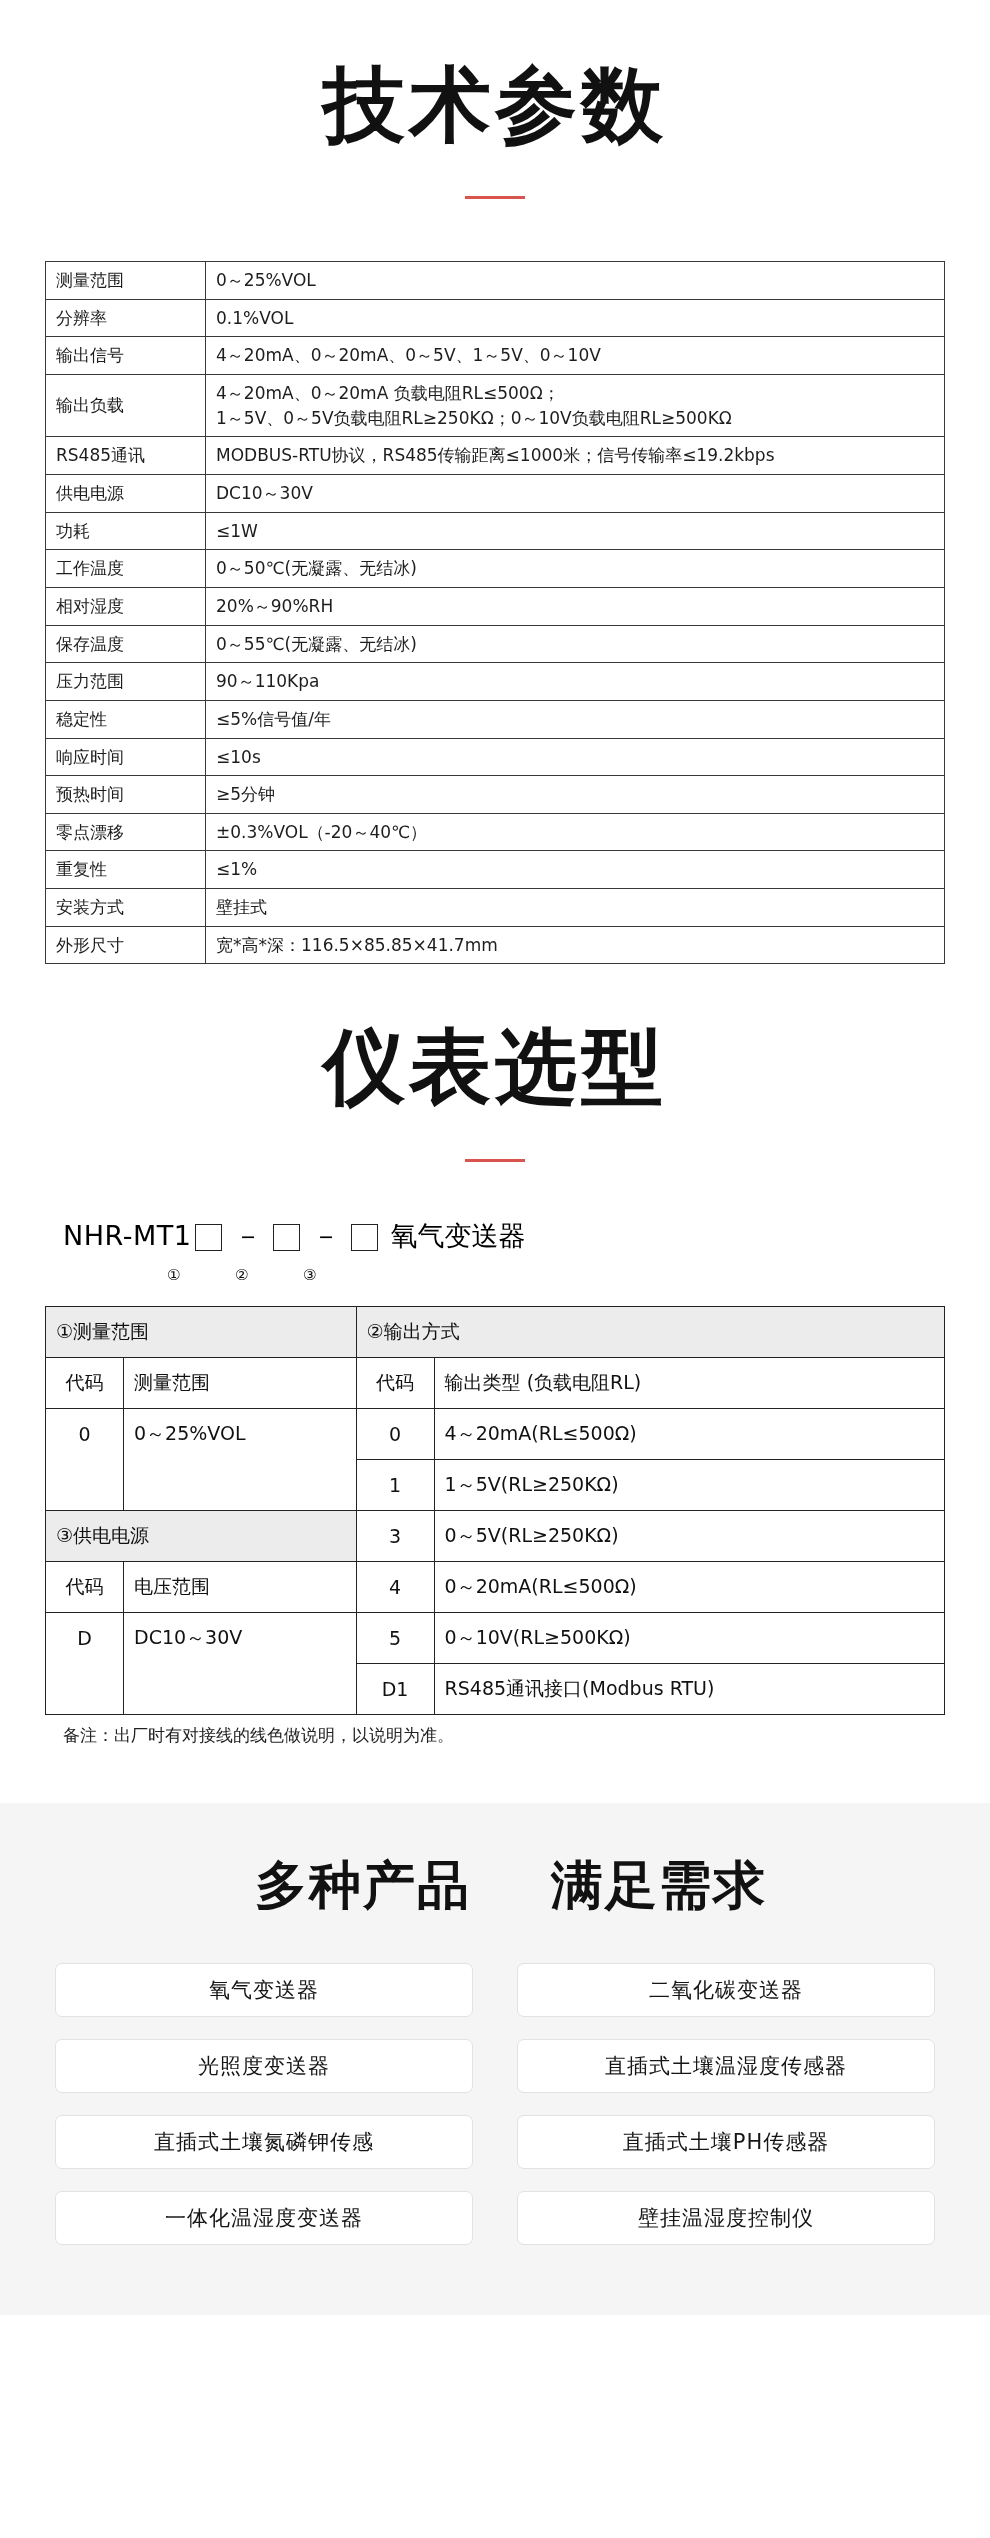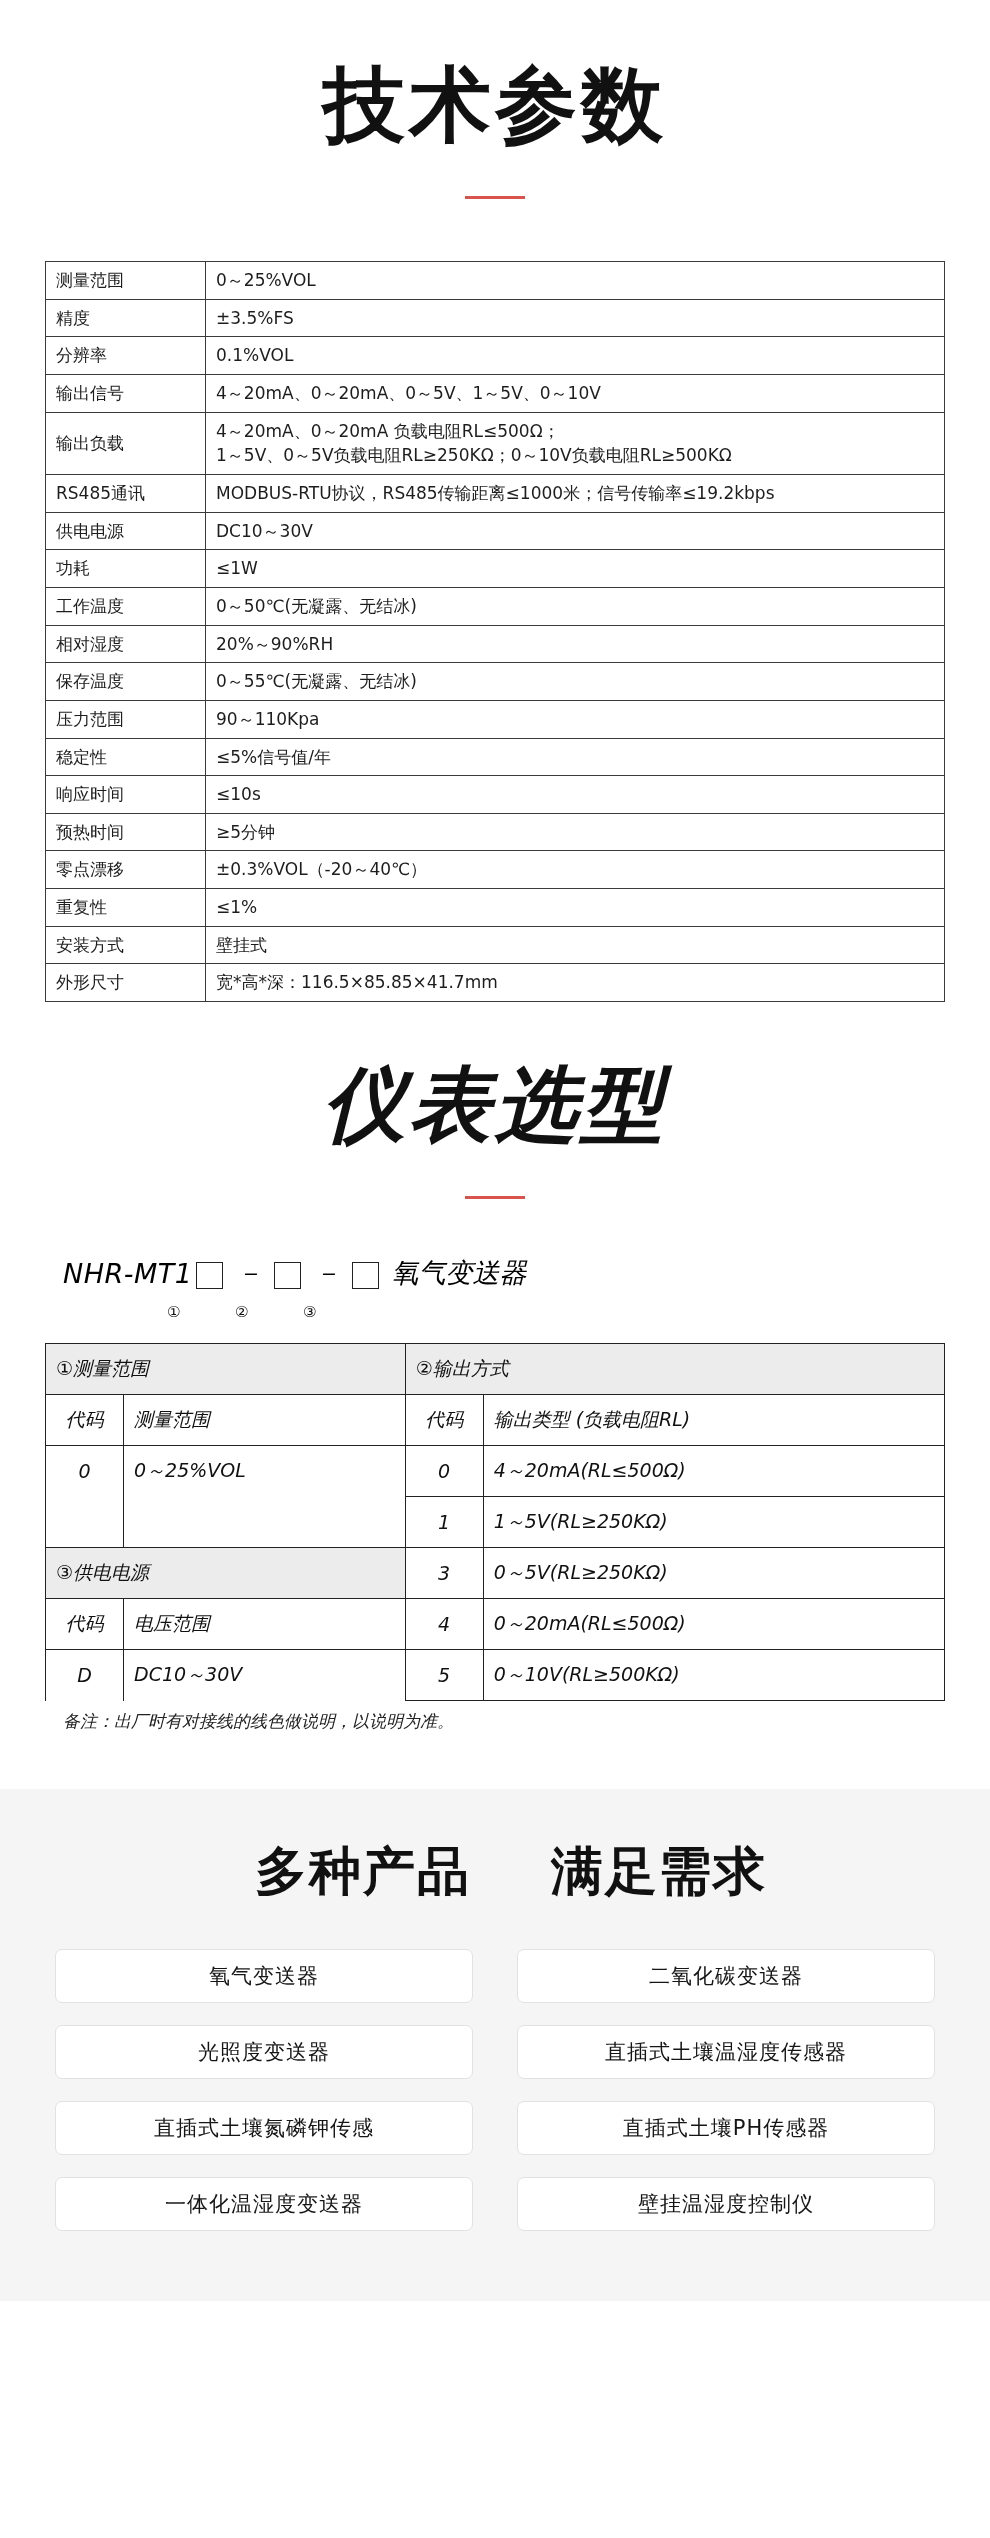--- a/index.html
+++ b/index.html
@@ -40,21 +40,21 @@
     padding: 6px 10px;
     line-height: 1.45;
     vertical-align: middle;
     font-family: "DejaVu Sans", "Liberation Sans", sans-serif;
   }
   table.spec td.label { width: 160px; }
   table.spec td.value { }
   table.spec td .line2 { display:block; }
 
   
-  .section-two { padding: 58px 0 0 0; background:#ffffff;font-style:italic; }
+  .section-two { padding: 58px 0 0 0; background:#ffffff; }
 
   .model-code {
     width: 900px;
     margin: 56px auto 12px auto;
     font-size: 27px;
     color: #000000;
     font-family: "DejaVu Sans", "Liberation Sans", sans-serif;
     padding-left: 18px;
   }
   .model-line { display:flex; align-items:center; }
@@ -144,24 +144,20 @@
 
   <div class="section-one">
     <div class="big-title">技术参数</div>
     <div class="title-rule"></div>
 
     <table class="spec">
       <tbody>
         <tr>
           <td class="label">测量范围</td>
           <td class="value">0～25%VOL</td>
-        </tr>
-        <tr>
-          <td class="label">精度</td>
-          <td class="value">±3.5%FS</td>
         </tr>
         <tr>
           <td class="label">分辨率</td>
           <td class="value">0.1%VOL</td>
         </tr>
         <tr>
           <td class="label">输出信号</td>
           <td class="value">4～20mA、0～20mA、0～5V、1～5V、0～10V</td>
         </tr>
         <tr>
@@ -294,20 +290,26 @@
           <td>0～20mA(RL≤500Ω)</td>
         </tr>
 
         <tr>
           <td class="c-code nb-bot">D</td>
           <td class="nb-bot">DC10～30V</td>
           <td class="c-code-r">5</td>
           <td>0～10V(RL≥500KΩ)</td>
         </tr>
 
+        <tr>
+          <td class="c-code nb-top">&nbsp;</td>
+          <td class="nb-top">&nbsp;</td>
+          <td class="c-code-r">D1</td>
+          <td>RS485通讯接口(Modbus RTU)</td>
+        </tr>
       </tbody>
     </table>
 
     <div class="remark">备注：出厂时有对接线的线色做说明，以说明为准。</div>
   </div>
 
   <div class="section-three">
     <div class="prod-title">
       <span>多种产品</span>
       <span class="gap"></span>

